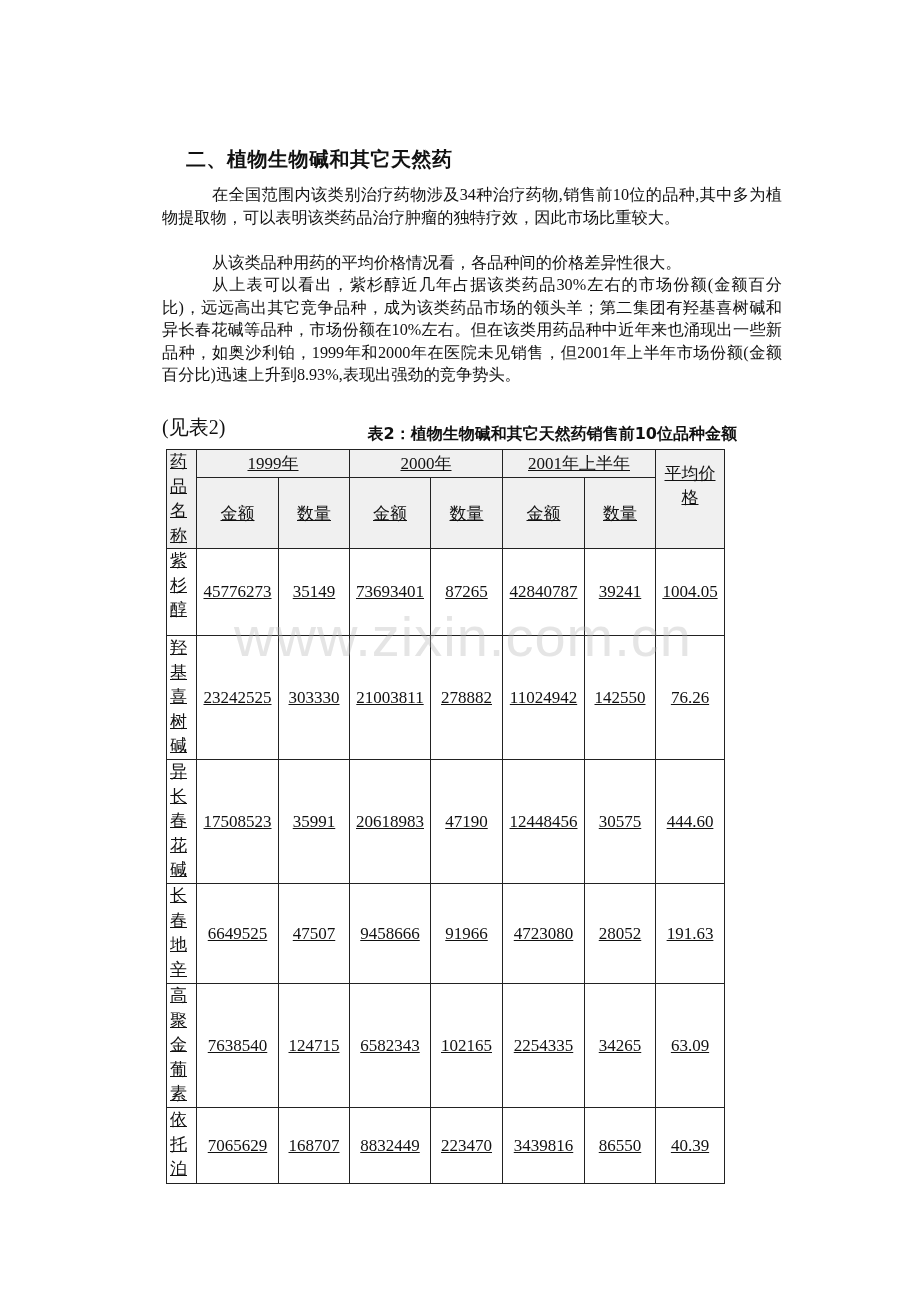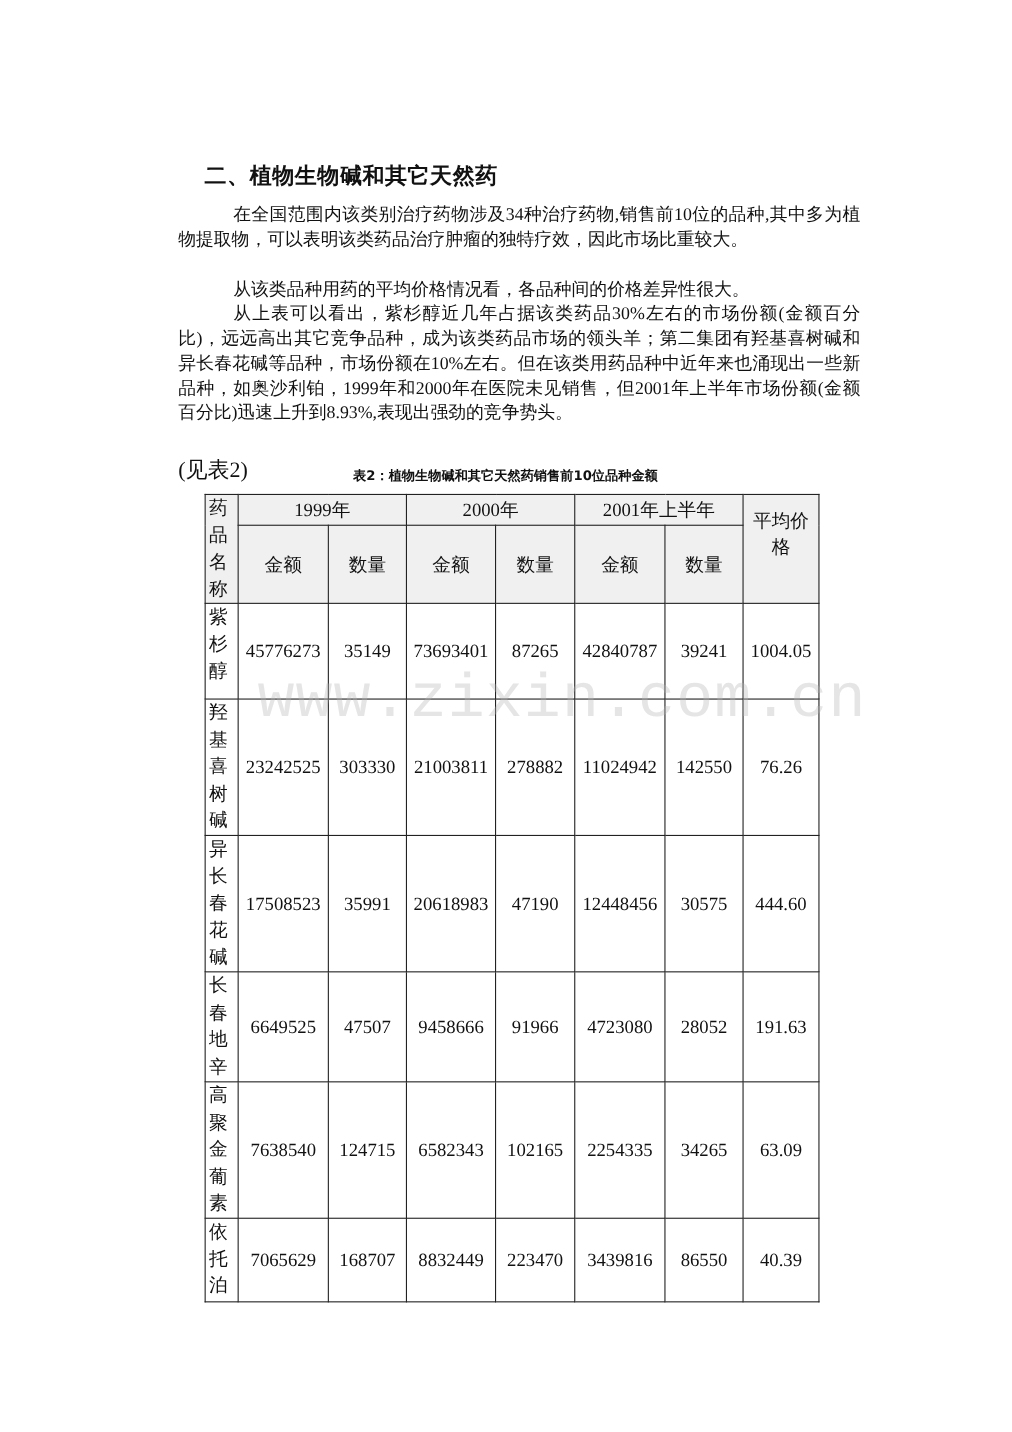--- a/index.html
+++ b/index.html
@@ -6,31 +6,31 @@
   body { width: 920px; height: 1302px; position: relative; overflow: hidden;
          font-family: "Liberation Serif", "DejaVu Serif", serif; color: #111; }
   .heading { position: absolute; left: 162px; top: 146px; font-size: 20px; font-weight: bold;
              font-family: "DejaVu Sans", "Liberation Sans", sans-serif; letter-spacing: 0.5px; margin-left: 24px; }
   .para { position: absolute; left: 162px; width: 620px; font-size: 16.2px; line-height: 22.6px;
           text-align: justify; text-indent: 50px; }
   .p1 { top: 184px; }
   .p2 { top: 252px; }
   .p3 { top: 274px; }
   .p3b { position: absolute; left: 162px; top: 414px; font-size: 20px; }
-  .caption { position: absolute; left: 182px; width: 555px; top: 424px; font-size: 12px; font-weight: bold;
-             text-align: center; font-family: "DejaVu Sans", "Liberation Sans", sans-serif; }
-  table.data { position: absolute; left: 186px; top: 449px; border-collapse: collapse;
-               font-size: 17px; font-family: "Liberation Serif", serif; }
+  .caption { position: absolute; left: 182px; width: 555px; top: 424px; font-size: 16px; font-weight: bold;
+             text-align: right; font-family: "DejaVu Sans", "Liberation Sans", sans-serif; }
+  table.data { position: absolute; left: 166px; top: 449px; border-collapse: collapse;
+               font-size: 17px; font-family: "Liberation Serif", serif; text-decoration: underline; }
   table.data td, table.data th { border: 1.5px solid #222; text-align: center; vertical-align: middle;
                padding: 0; font-weight: normal; }
   table.data thead th { background: #f0f0f0; }
   .vname { width: 26px; line-height: 24.5px; font-size: 17px; word-break: break-all; }
   .namecell { text-align: left !important; vertical-align: top !important; padding-left: 3px !important; }
   .watermark { position: absolute; left: 234px; top: 604px; font-size: 56px; color: rgba(180,180,180,0.35);
-               font-family: Liberation Mono, monospace; letter-spacing: 1px; pointer-events: none; }
+               font-family: Liberation Sans, sans-serif; letter-spacing: 1px; pointer-events: none; }
 </style>
 </head>
 <body>
 
 <div class="heading">二、植物生物碱和其它天然药</div>
 
 <div class="para p1">在全国范围内该类别治疗药物涉及34种治疗药物,销售前10位的品种,其中多为植物提取物，可以表明该类药品治疗肿瘤的独特疗效，因此市场比重较大。</div>
 <div class="para p2">从该类品种用药的平均价格情况看，各品种间的价格差异性很大。</div>
 <div class="para p3">从上表可以看出，紫杉醇近几年占据该类药品30%左右的市场份额(金额百分比)，远远高出其它竞争品种，成为该类药品市场的领头羊；第二集团有羟基喜树碱和异长春花碱等品种，市场份额在10%左右。但在该类用药品种中近年来也涌现出一些新品种，如奥沙利铂，1999年和2000年在医院未见销售，但2001年上半年市场份额(金额百分比)迅速上升到8.93%,表现出强劲的竞争势头。</div>
 <div class="p3b">(见表2)</div>

